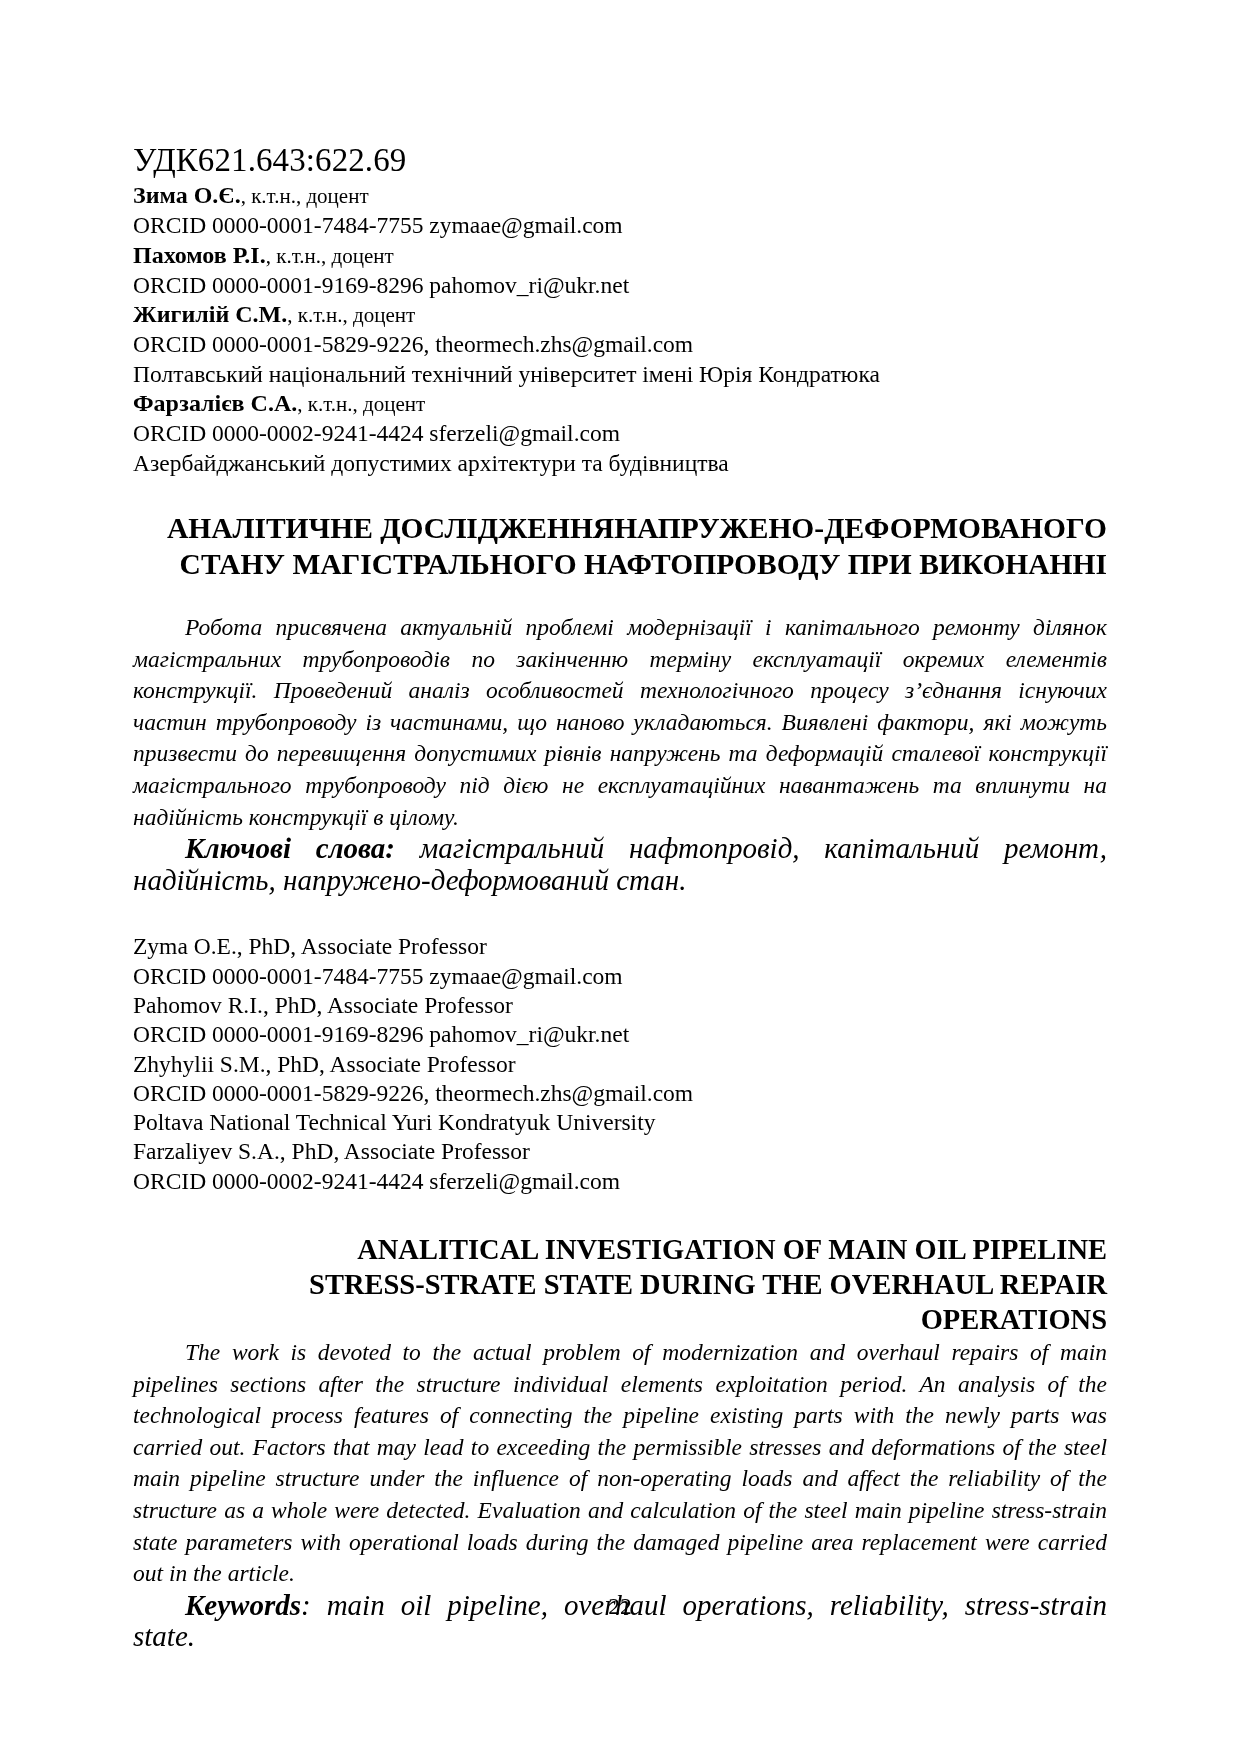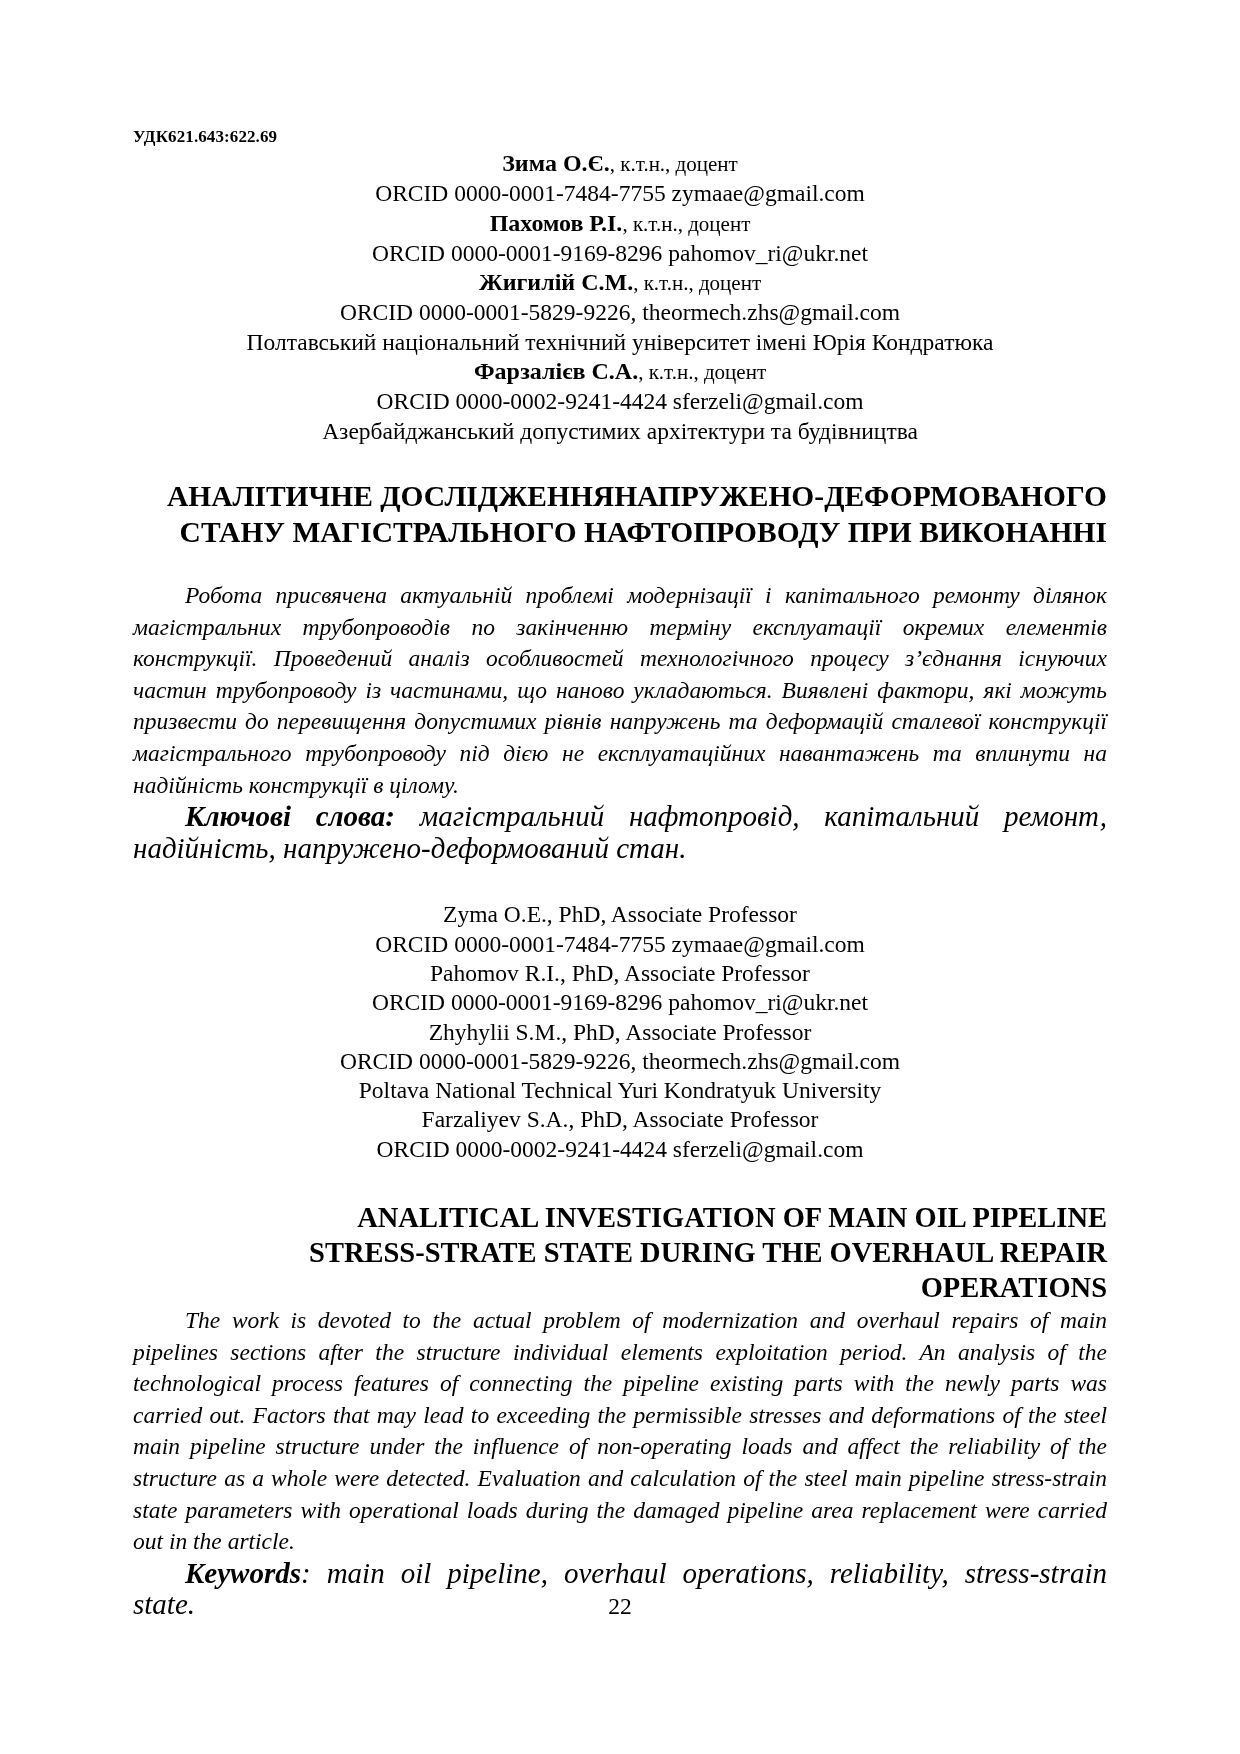--- a/index.html
+++ b/index.html
@@ -19,30 +19,29 @@
     position: absolute;
     left: 0;
     top: 0;
     width: 1240px;
     height: 1754px;
     box-sizing: border-box;
     padding: 128px 133px 0 133px;
   }
 
   .udk {
-    font-size: 17px;
-    font-weight: bold;
+    font-size: 33px;
+    font-weight: normal;
     line-height: 1.0;
-    margin: 0 0 4px 0;
+    margin: 16px 0 4px 0;
     letter-spacing: 0.1px;
   }
 
   
   .author-block {
-    text-align: center;
     font-size: 23.5px;
     line-height: 29.3px;
   }
   .author-block .name {
     font-weight: bold;
     font-size: 24px;
   }
   .author-block .degree {
     font-weight: normal;
     font-size: 21px;

